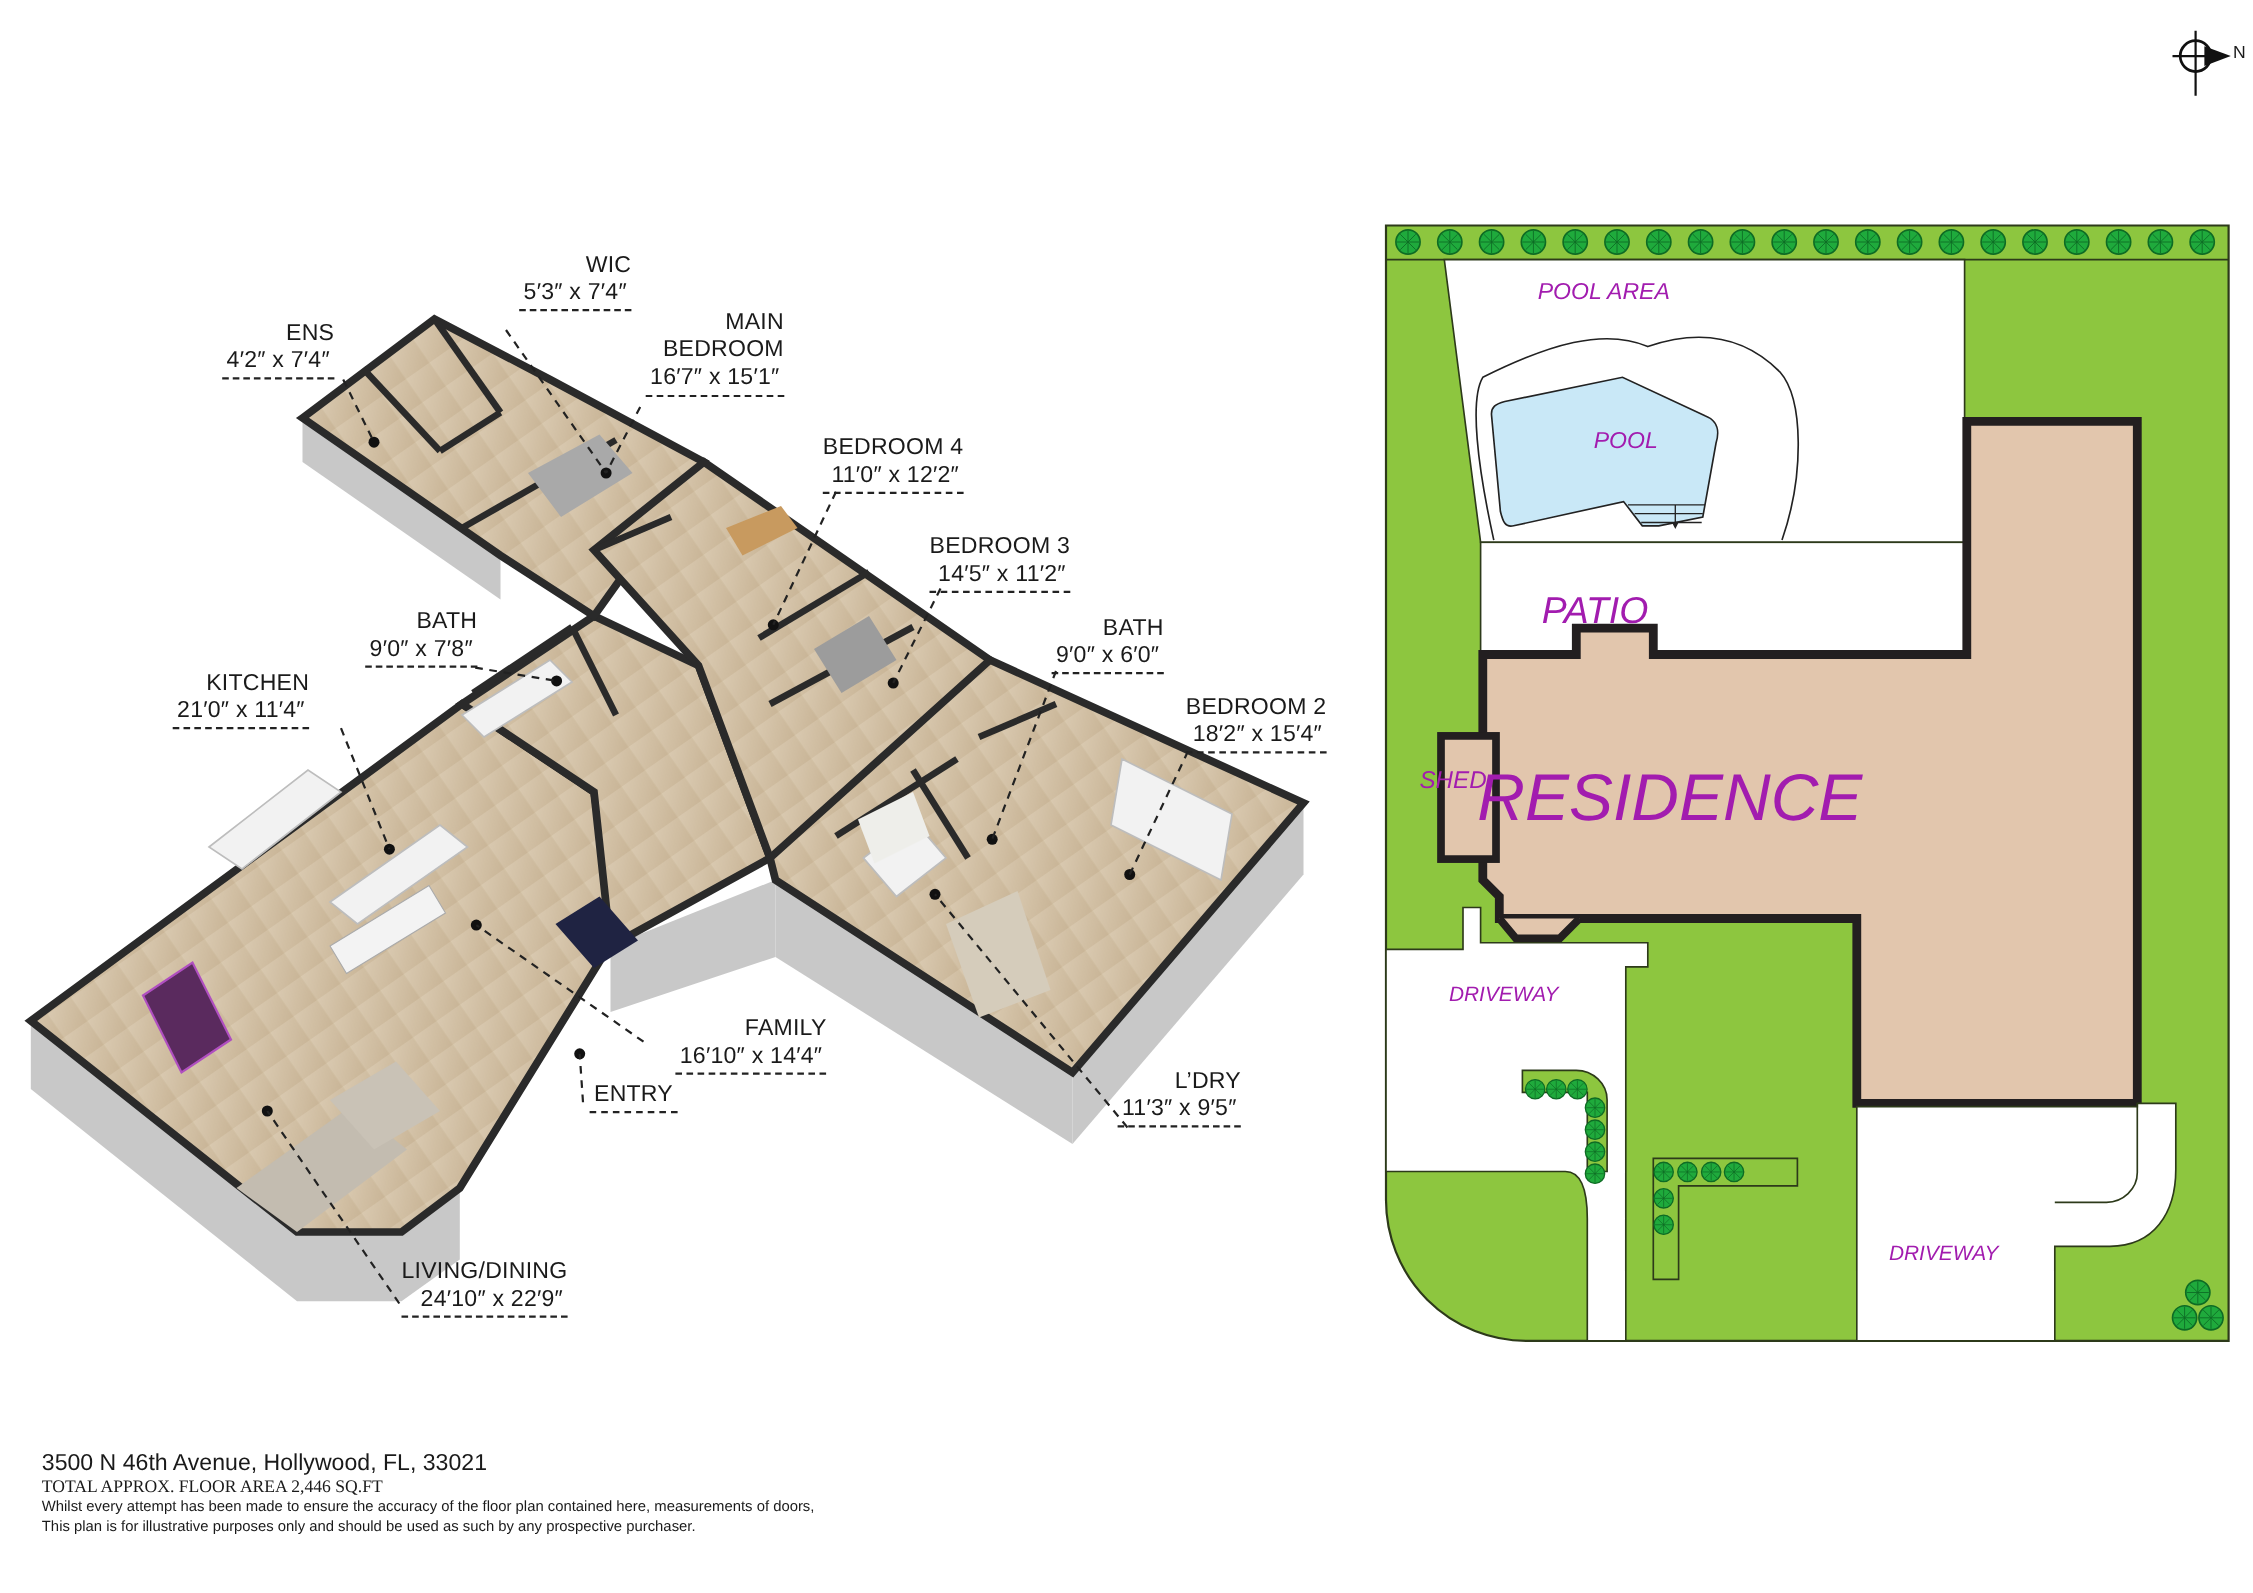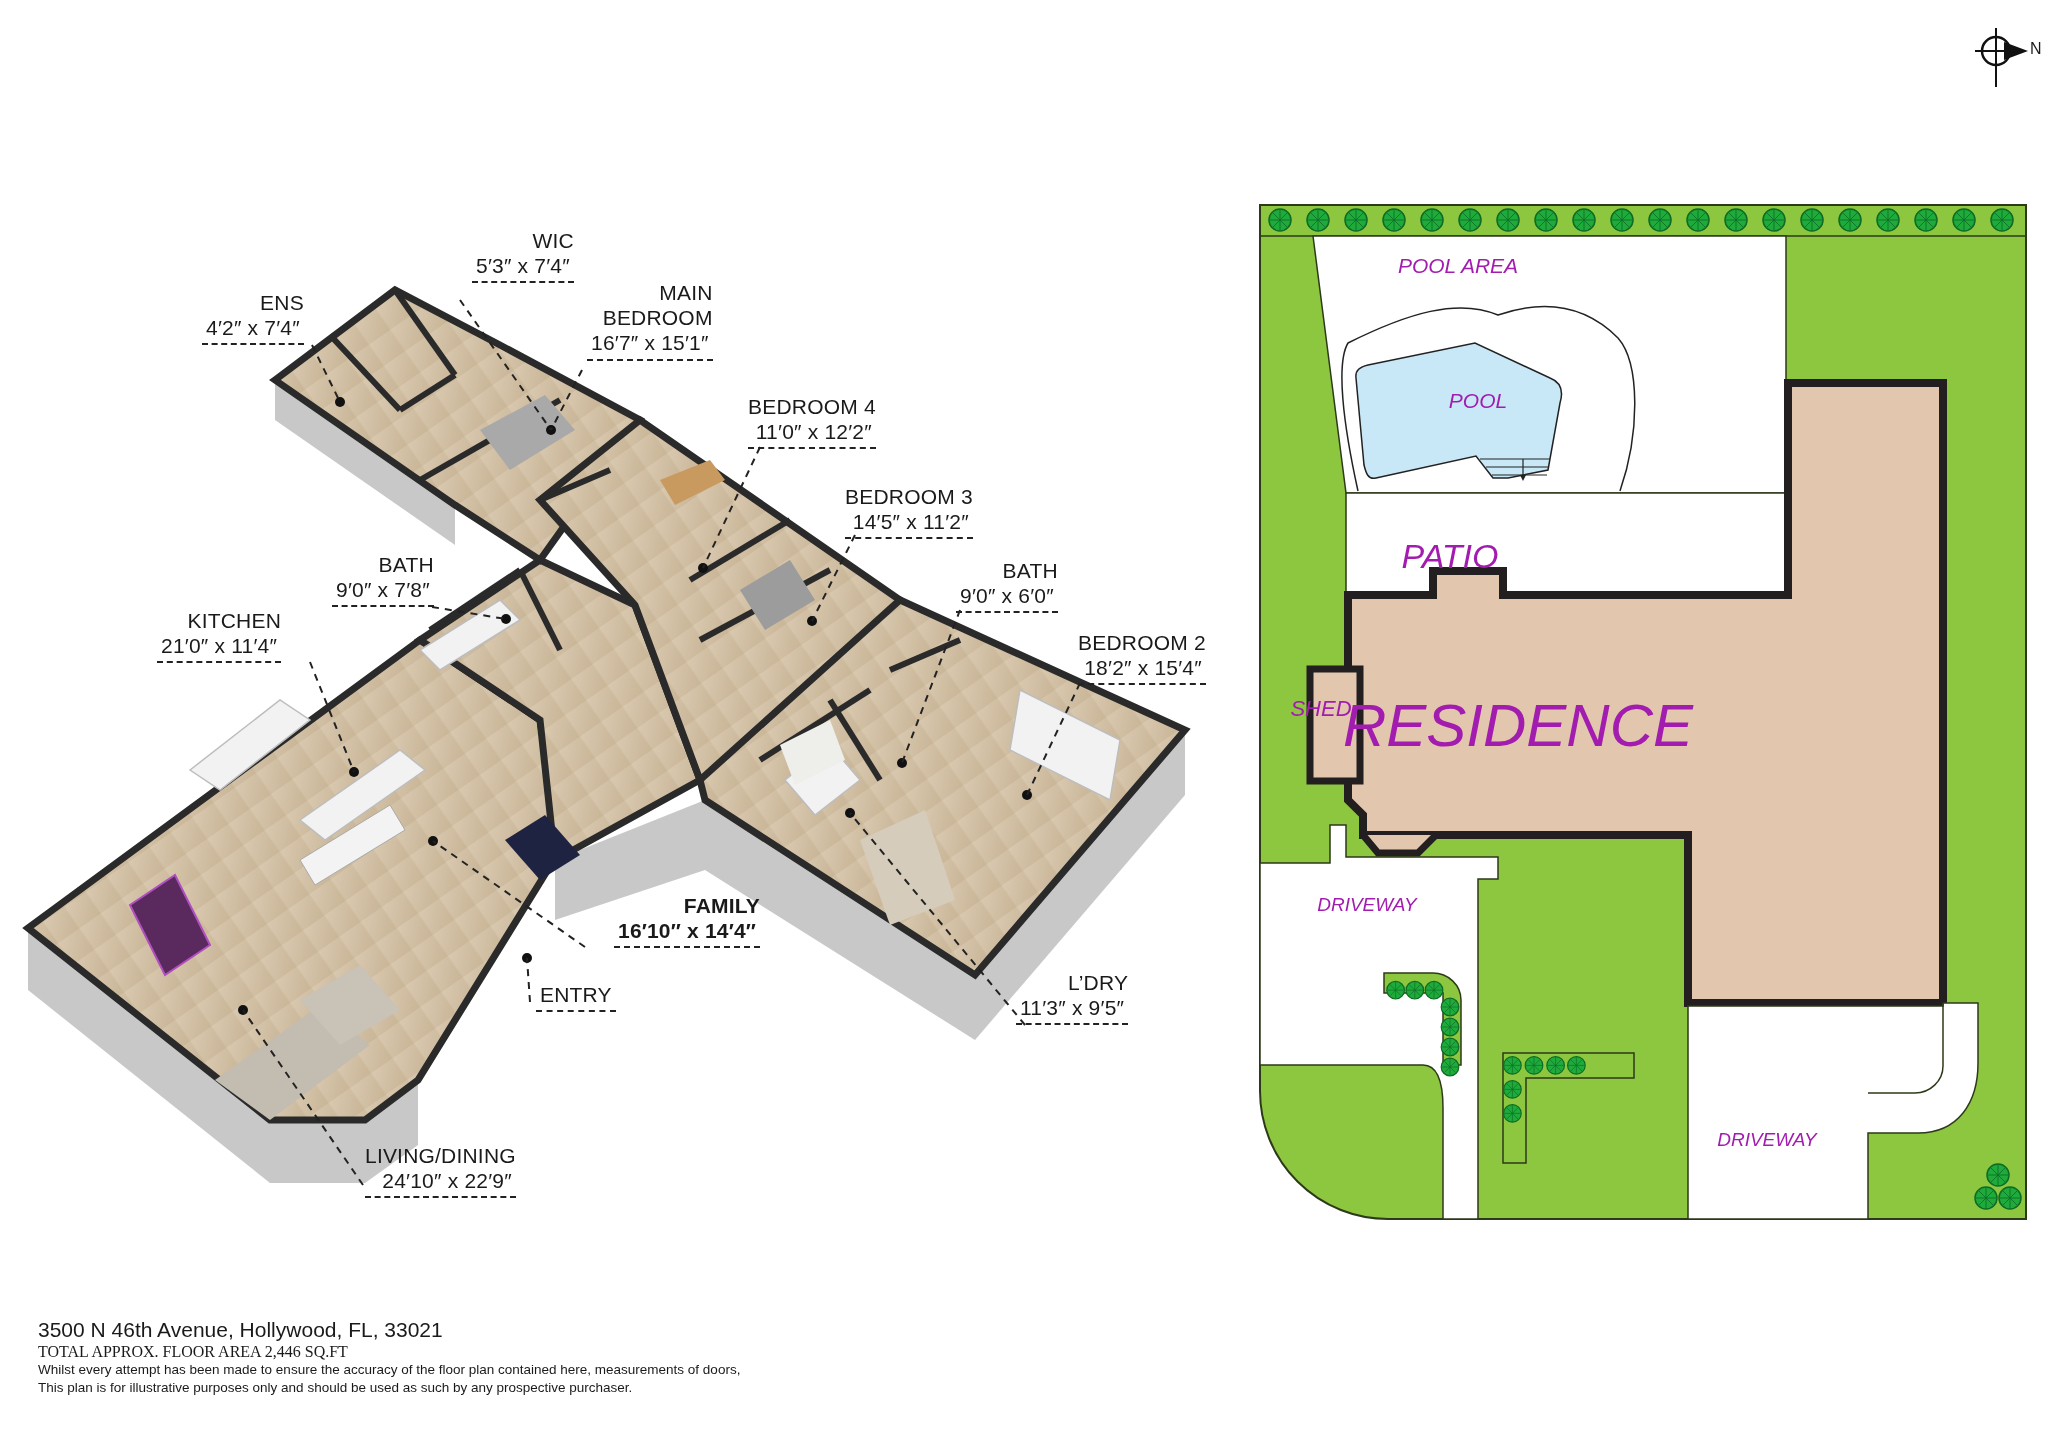--- a/index.html
+++ b/index.html
@@ -167,21 +167,21 @@
   <span class="dims">18′2″ x 15′4″</span>
 </div>
 <div class="room-label" style="left:332px;top:552px;">
   <span class="name">BATH</span>
   <span class="dims">9′0″ x 7′8″</span>
 </div>
 <div class="room-label" style="left:157px;top:608px;">
   <span class="name">KITCHEN</span>
   <span class="dims">21′0″ x 11′4″</span>
 </div>
-<div class="room-label" style="left:614px;top:893px;font-weight:bold;">
+<div class="room-label" style="left:614px;top:922px;">
   <span class="name">FAMILY</span>
   <span class="dims">16′10″ x 14′4″</span>
 </div>
 <div class="room-label" style="left:536px;top:982px;">
   <span class="dims">ENTRY</span>
 </div>
 <div class="room-label" style="left:1016px;top:970px;">
   <span class="name">L’DRY</span>
   <span class="dims">11′3″ x 9′5″</span>
 </div>

